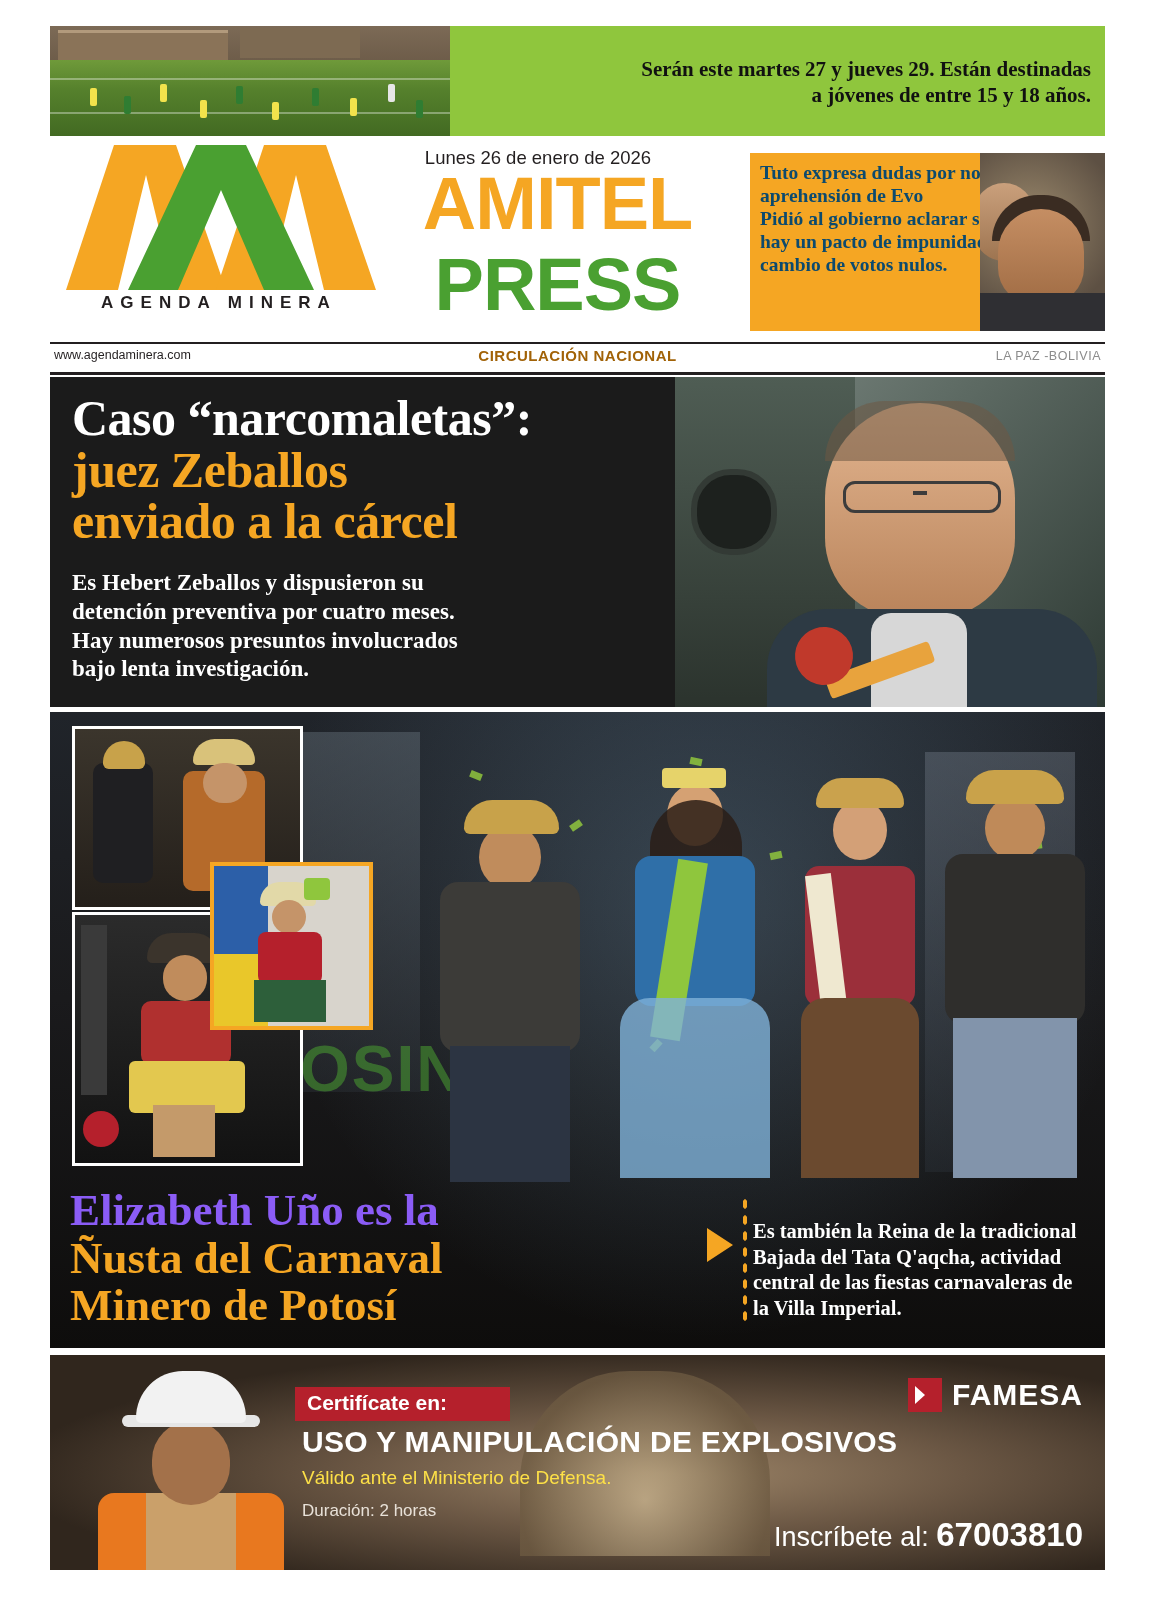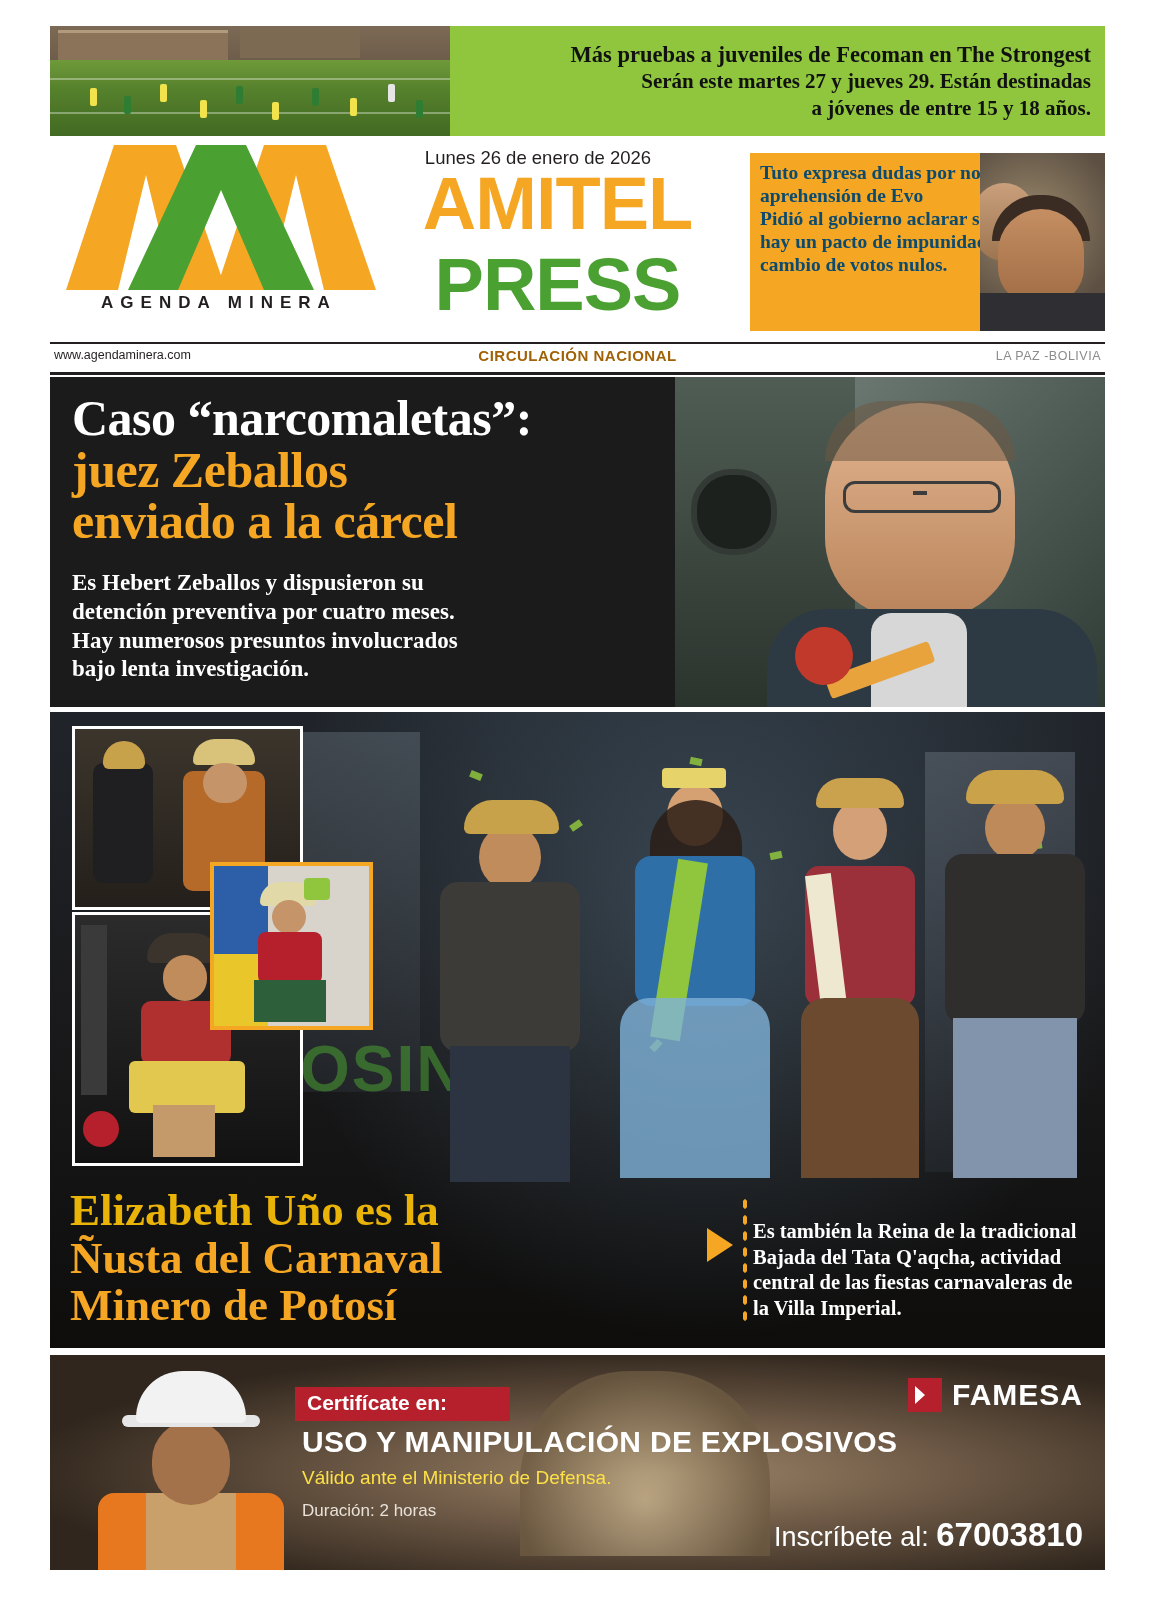--- a/index.html
+++ b/index.html
@@ -77,21 +77,21 @@
   .fig{position:absolute;bottom:170px;}
   .fig .head{position:absolute;left:50%;transform:translateX(-50%);border-radius:50%;}
   .fig .torso{position:absolute;left:50%;transform:translateX(-50%);}
   .fig .legs{position:absolute;left:50%;transform:translateX(-50%);}
 
   .ins1{position:absolute;left:22px;top:14px;width:225px;height:178px;border:3px solid #fff;overflow:hidden;background:#2a2622;}
   .ins2{position:absolute;left:22px;top:200px;width:225px;height:248px;border:3px solid #fff;overflow:hidden;background:#1f1c19;}
   .ins3{position:absolute;left:160px;top:150px;width:155px;height:160px;border:4px solid #f5a623;overflow:hidden;background:#2a2a2a;}
 
   .carn-title{position:absolute;left:20px;bottom:18px;width:620px;}
-  .ct1{font-weight:bold;font-size:45px;color:#eab308;line-height:1.06;}
+  .ct1{font-weight:bold;font-size:45px;color:#8b5cf6;line-height:1.06;}
   .ct2{font-weight:bold;font-size:45px;color:#f5a623;line-height:1.06;}
   .carn-note{position:absolute;right:22px;bottom:26px;width:330px;font-weight:bold;font-size:20.5px;color:#fff;line-height:1.26;}
   .tri{position:absolute;right:372px;bottom:86px;width:0;height:0;border-left:26px solid #f5a623;border-top:17px solid transparent;border-bottom:17px solid transparent;}
   .dots{position:absolute;right:356px;bottom:24px;width:8px;height:128px;background-image:radial-gradient(#f5a623 40%,transparent 42%);background-size:8px 16px;}
 
   
   .ad{position:absolute;left:50px;top:1355px;width:1055px;height:215px;background:#3a2f26;overflow:hidden;}
   .ad-bg{position:absolute;inset:0;background:
     radial-gradient(ellipse at 58% 55%,#9d8568 0%,#6b5744 35%,#30261d 75%);}
   .ad-tunnel{position:absolute;left:470px;top:16px;width:250px;height:185px;border-radius:110px 110px 0 0;background:radial-gradient(ellipse at 50% 70%,#c9b48f,#6e5b42 70%);opacity:.75;}
@@ -132,21 +132,20 @@
       <div class="ply" style="left:110px;top:58px;background:#f2e34c;"></div>
       <div class="ply" style="left:150px;top:74px;background:#f2e34c;"></div>
       <div class="ply" style="left:186px;top:60px;background:#2f7d32;"></div>
       <div class="ply" style="left:222px;top:76px;background:#f2e34c;"></div>
       <div class="ply" style="left:262px;top:62px;background:#2f7d32;"></div>
       <div class="ply" style="left:300px;top:72px;background:#f2e34c;"></div>
       <div class="ply" style="left:338px;top:58px;background:#e6e6e6;"></div>
       <div class="ply" style="left:366px;top:74px;background:#2f7d32;"></div>
     </div>
     <div class="headline">
-      <div class="ts-h1">Más pruebas a juveniles de Fecoman en The Strongest</div>
       <div class="ts-h2">Serán este martes 27 y jueves 29. Están destinadas</div>
       <div class="ts-h2">a jóvenes de entre 15 y 18 años.</div>
     </div>
   </div>
 
   <div class="masthead">
     <div class="logo">
       <div class="logo-mark">
         <svg viewBox="0 0 310 145" width="310" height="145">
           <polygon points="0,145 52,145 80,30 108,145 160,145 110,0 48,0" fill="#f5a623"></polygon>

